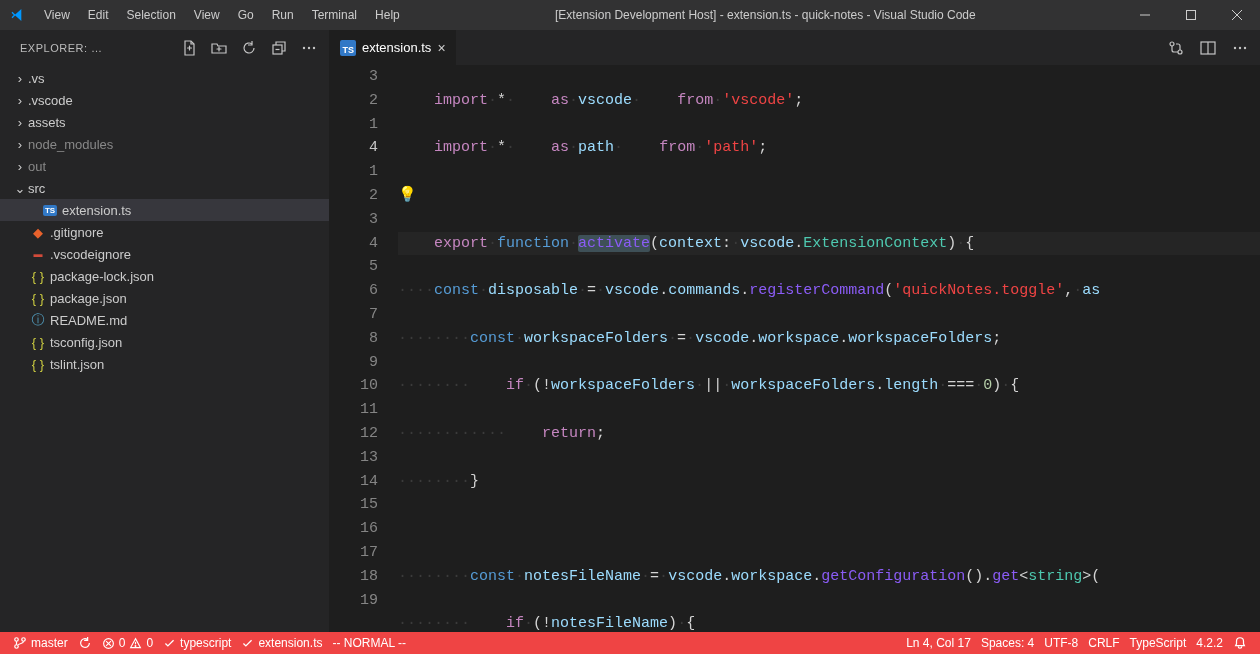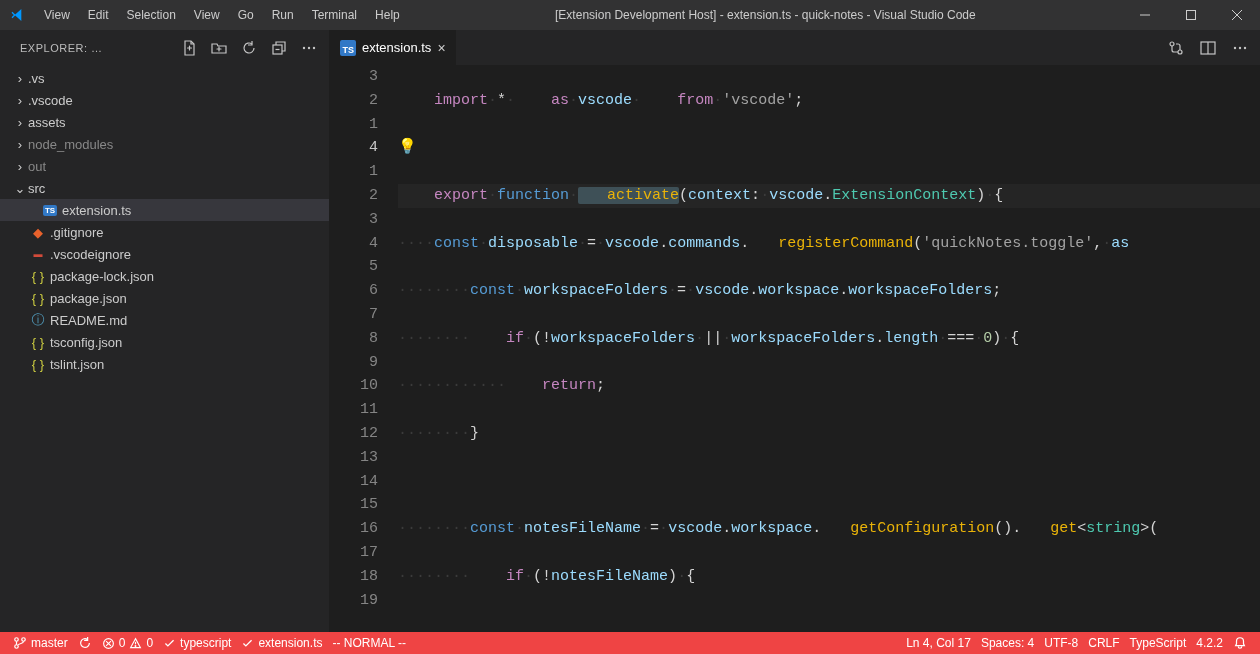--- a/index.html
+++ b/index.html
@@ -184,24 +184,24 @@
   flex: 1;
   white-space: pre;
   overflow: hidden;
   position: relative;
 }
 .code-line { height: 23.8px; position: relative; }
 .code-line.current { background: rgba(255,255,255,0.03); }
 
 
 .kw { color: #c586c0; margin-left: 36px; }
-.fn { color: #eab308; padding-left: 29px; }
+.fn { color: #8b5cf6; }
 .ty { color: #4ec9b0; }
 .va { color: #9cdcfe; }
-.st { color: #a3a3a3; }
+.st { color: #ef4444; }
 .nu { color: #b5cea8; }
 .op { color: #d4d4d4; }
 .pu { color: #d4d4d4; }
 .co { color: #569cd6; }
 .ws { color: #3b3b3b; }
 
 .sel-word { background: rgba(87,124,138,0.5); border-radius: 2px; }
 
 .bulb {
   position: absolute;
@@ -439,20 +439,21 @@
           <div class="ln">13</div>
           <div class="ln">14</div>
           <div class="ln">15</div>
           <div class="ln">16</div>
           <div class="ln">17</div>
           <div class="ln">18</div>
           <div class="ln">19</div>
         </div>
       <div class="code-lines">
 <div class="code-line"><span class="kw">import</span><span class="ws">·</span><span class="op">*</span><span class="ws">·</span><span class="kw">as</span><span class="ws">·</span><span class="va">vscode</span><span class="ws">·</span><span class="kw">from</span><span class="ws">·</span><span class="st">'vscode'</span><span class="pu">;</span></div>
+<div class="code-line"><span class="kw">import</span><span class="ws">·</span><span class="op">*</span><span class="ws">·</span><span class="kw">as</span><span class="ws">·</span><span class="va">path</span><span class="ws">·</span><span class="kw">from</span><span class="ws">·</span><span class="st">'path'</span><span class="pu">;</span></div>
 <div class="code-line"><span class="bulb">💡</span></div>
 <div class="code-line current"><span class="kw">export</span><span class="ws">·</span><span class="co">function</span><span class="ws">·</span><span class="fn sel-word">activate</span><span class="pu">(</span><span class="va">context</span><span class="pu">:</span><span class="ws">·</span><span class="va">vscode</span><span class="pu">.</span><span class="ty">ExtensionContext</span><span class="pu">)</span><span class="ws">·</span><span class="pu">{</span></div>
 <div class="code-line"><span class="ws">····</span><span class="co">const</span><span class="ws">·</span><span class="va">disposable</span><span class="ws">·</span><span class="op">=</span><span class="ws">·</span><span class="va">vscode</span><span class="pu">.</span><span class="va">commands</span><span class="pu">.</span><span class="fn">registerCommand</span><span class="pu">(</span><span class="st">'quickNotes.toggle'</span><span class="pu">,</span><span class="ws">·</span><span class="va">as</span></div>
 <div class="code-line"><span class="ws">········</span><span class="co">const</span><span class="ws">·</span><span class="va">workspaceFolders</span><span class="ws">·</span><span class="op">=</span><span class="ws">·</span><span class="va">vscode</span><span class="pu">.</span><span class="va">workspace</span><span class="pu">.</span><span class="va">workspaceFolders</span><span class="pu">;</span></div>
 <div class="code-line"><span class="ws">········</span><span class="kw">if</span><span class="ws">·</span><span class="pu">(</span><span class="op">!</span><span class="va">workspaceFolders</span><span class="ws">·</span><span class="op">||</span><span class="ws">·</span><span class="va">workspaceFolders</span><span class="pu">.</span><span class="va">length</span><span class="ws">·</span><span class="op">===</span><span class="ws">·</span><span class="nu">0</span><span class="pu">)</span><span class="ws">·</span><span class="pu">{</span></div>
 <div class="code-line"><span class="ws">············</span><span class="kw">return</span><span class="pu">;</span></div>
 <div class="code-line"><span class="ws">········</span><span class="pu">}</span></div>
 <div class="code-line"></div>
 <div class="code-line"><span class="ws">········</span><span class="co">const</span><span class="ws">·</span><span class="va">notesFileName</span><span class="ws">·</span><span class="op">=</span><span class="ws">·</span><span class="va">vscode</span><span class="pu">.</span><span class="va">workspace</span><span class="pu">.</span><span class="fn">getConfiguration</span><span class="pu">().</span><span class="fn">get</span><span class="pu">&lt;</span><span class="ty">string</span><span class="pu">&gt;(</span></div>
 <div class="code-line"><span class="ws">········</span><span class="kw">if</span><span class="ws">·</span><span class="pu">(</span><span class="op">!</span><span class="va">notesFileName</span><span class="pu">)</span><span class="ws">·</span><span class="pu">{</span></div>

